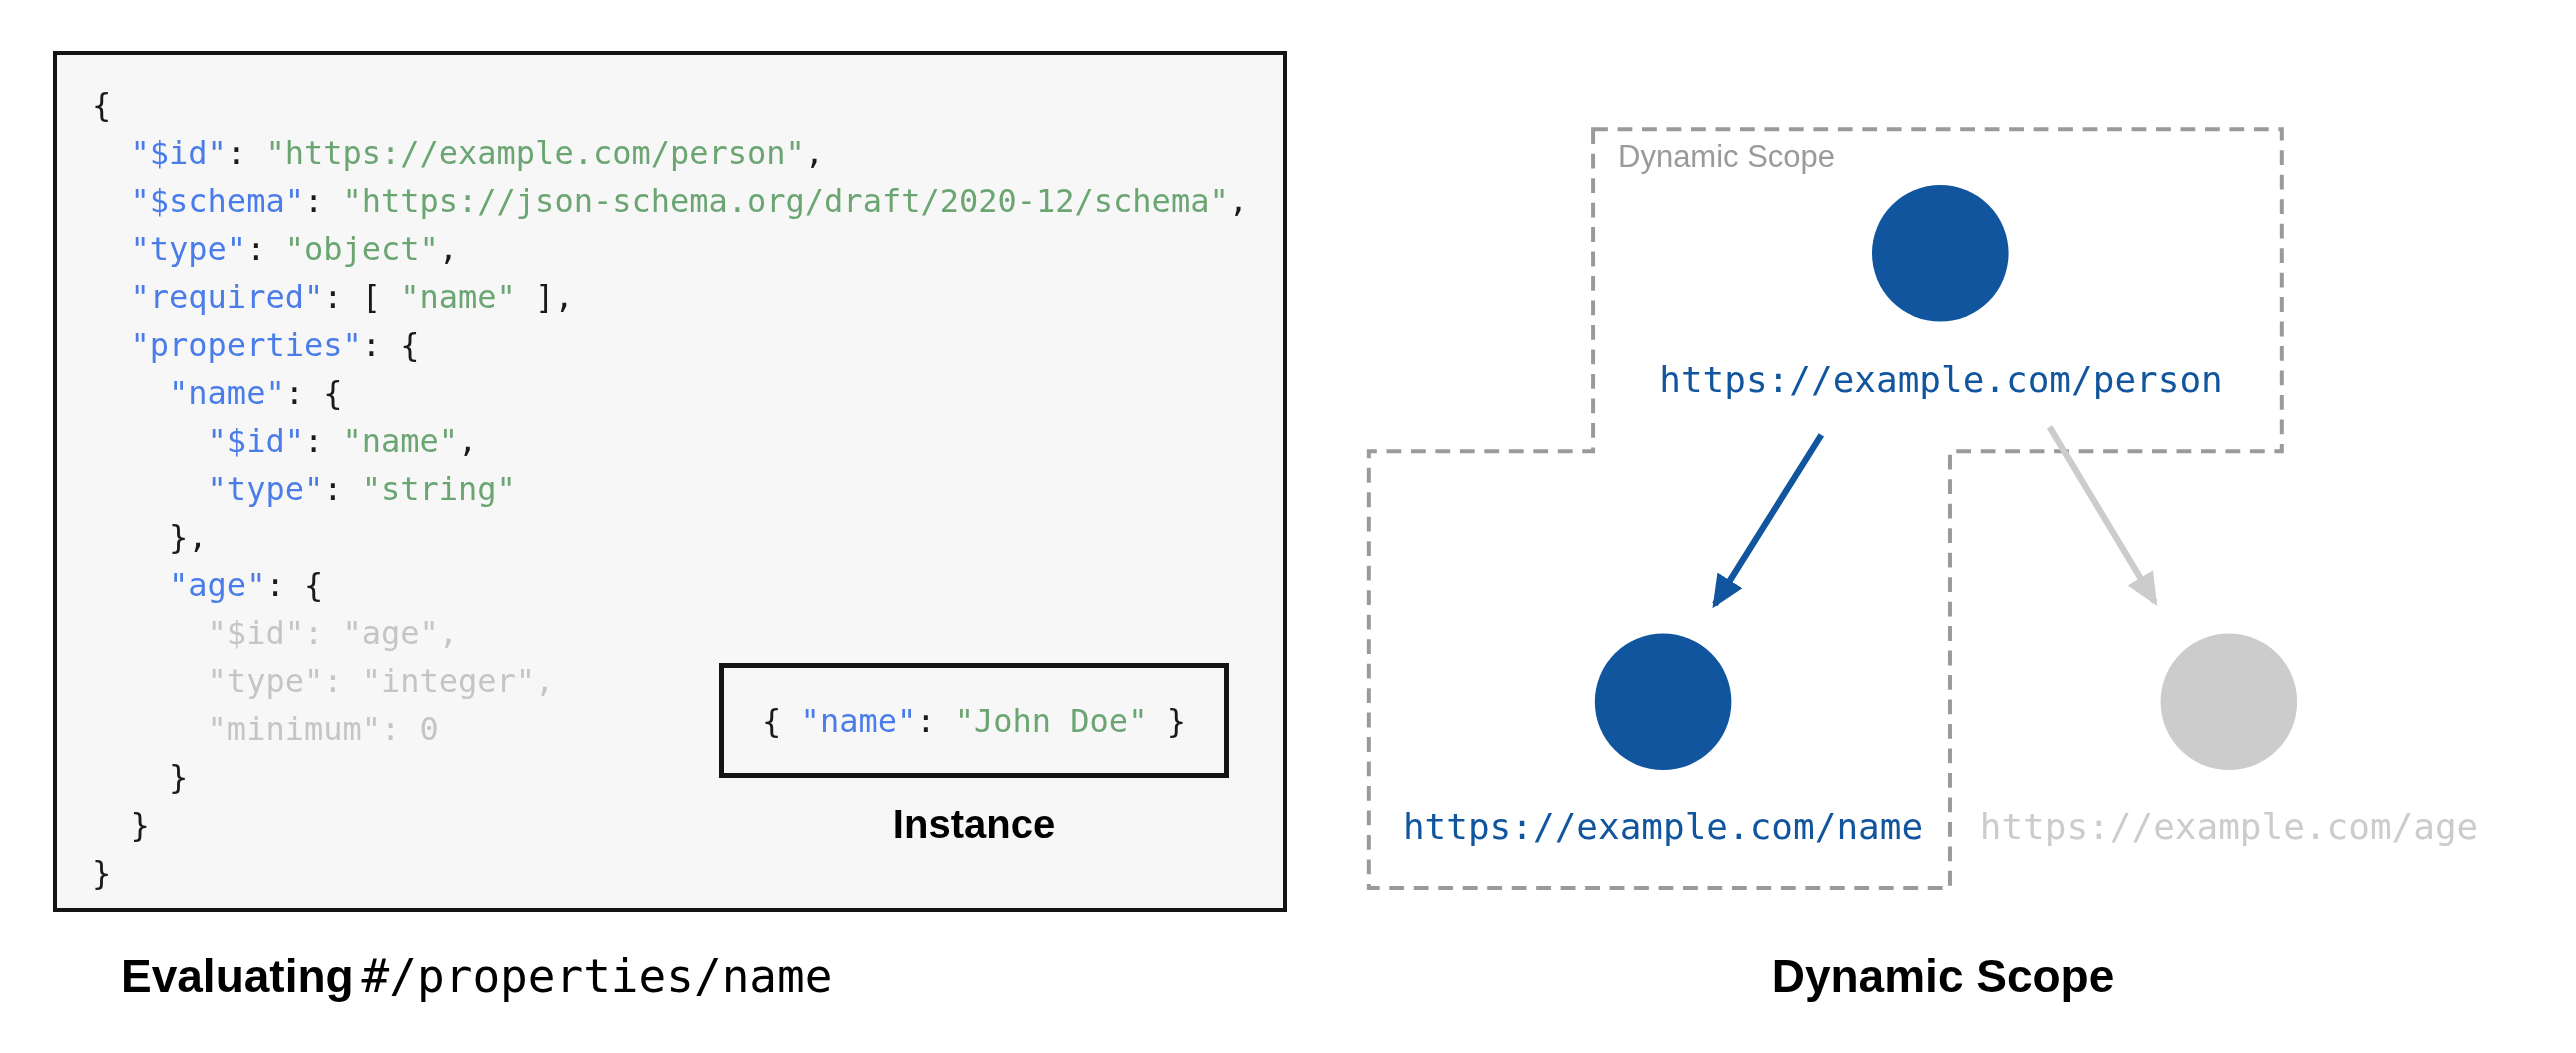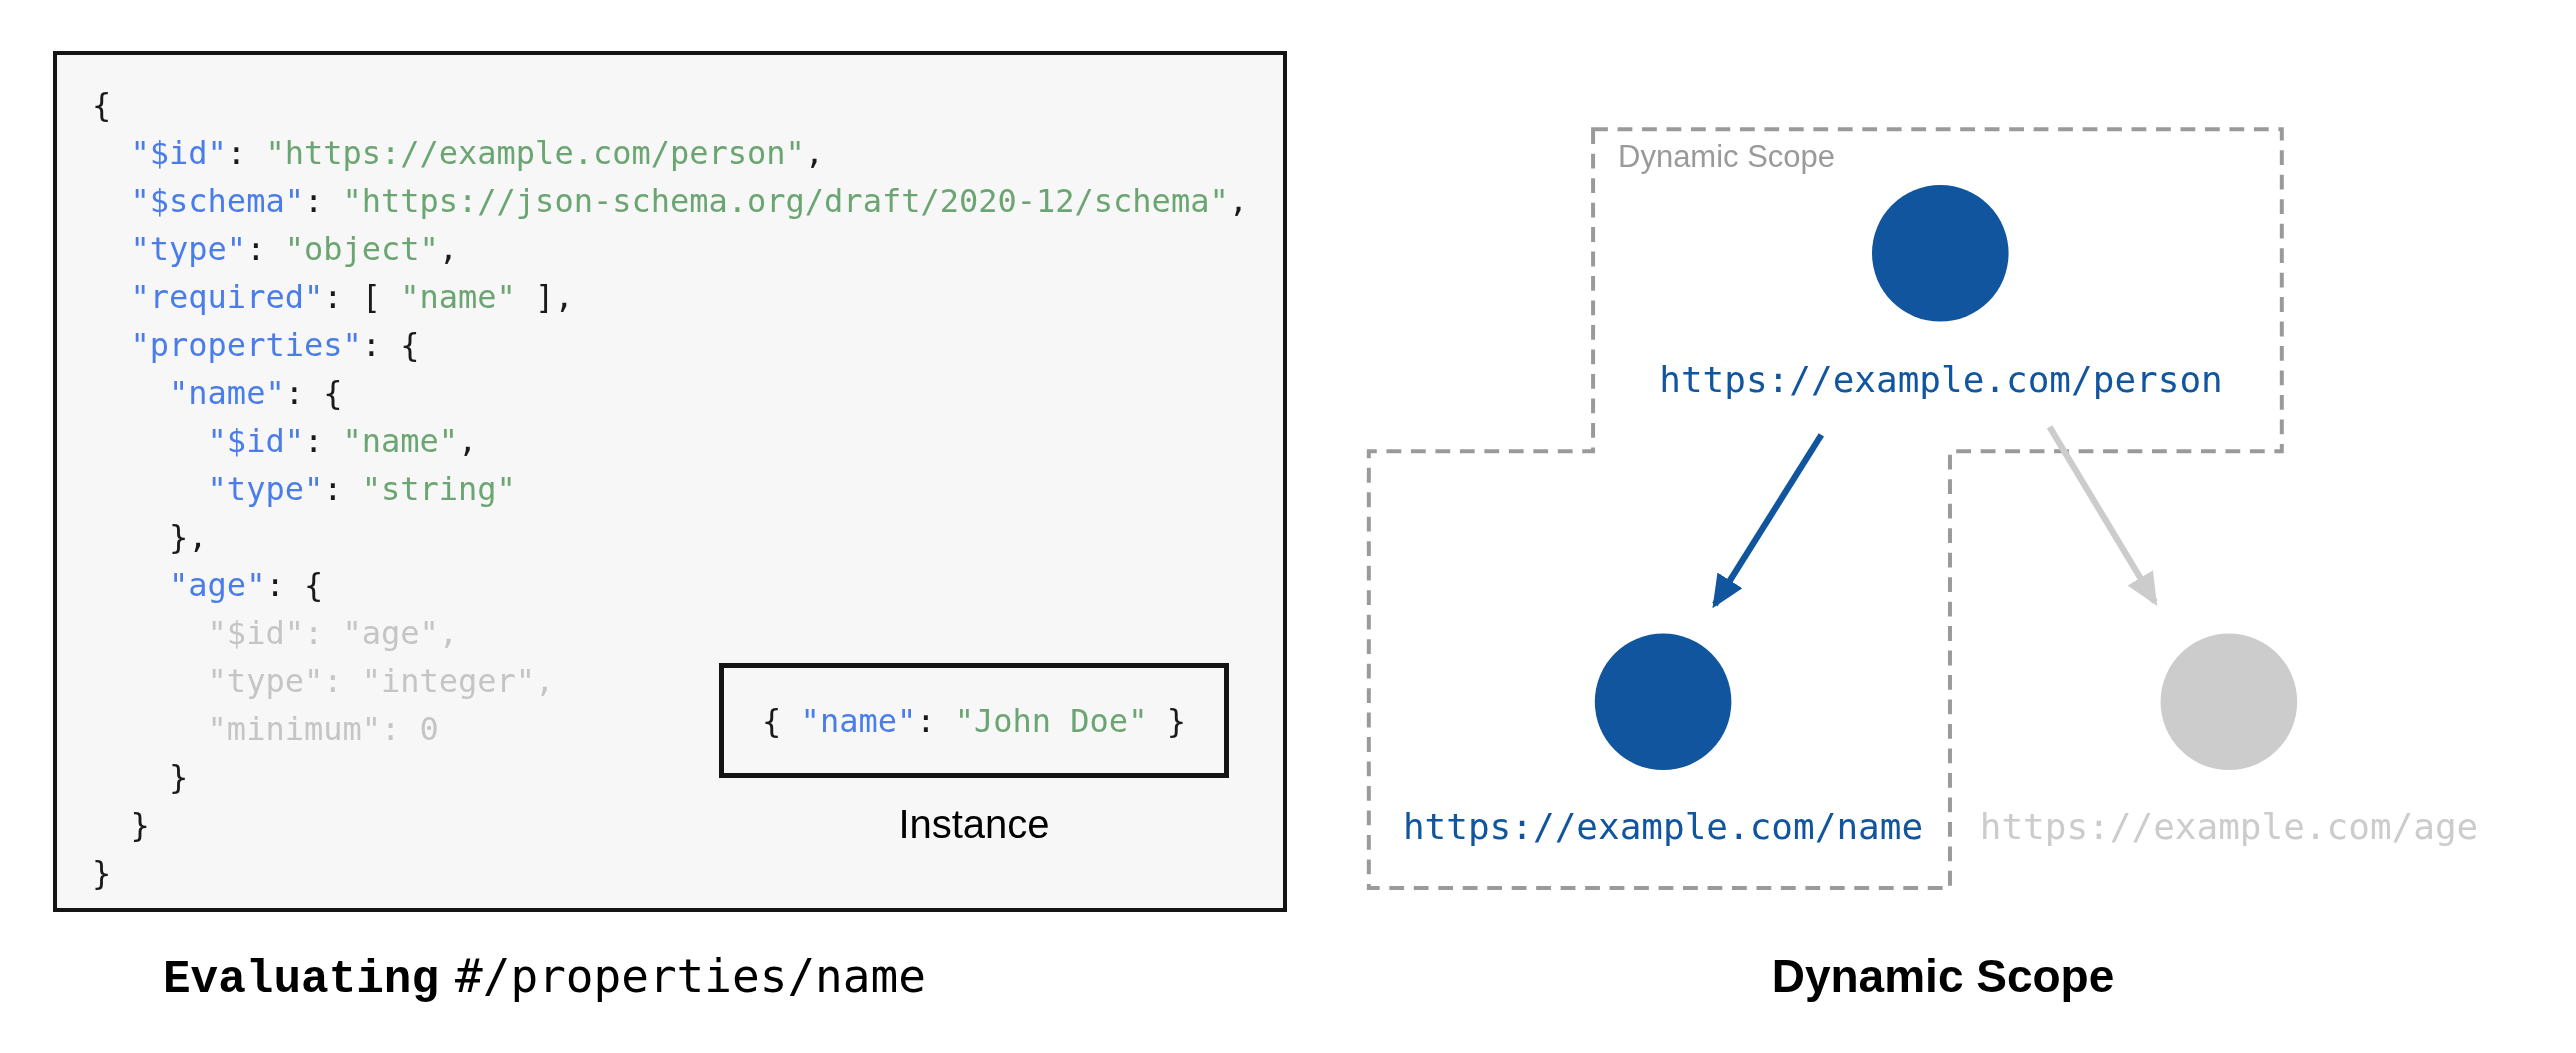--- a/index.html
+++ b/index.html
@@ -23,27 +23,27 @@
   .t-s{color:var(--code-string);}
   .t-p{color:var(--code-plain);}
   .t-d{color:var(--code-dim);}
 
   .instance-box{position:absolute;left:719px;top:663px;width:510px;height:115px;
                 background:var(--panel-bg);border:5.1px solid var(--panel-border);
                 display:flex;align-items:center;justify-content:center;}
   .instance-code{font-family:"DejaVu Sans Mono","Liberation Mono",monospace;
                  font-size:32px;white-space:pre;color:var(--code-plain);}
   .instance-label{position:absolute;left:974px;top:801px;transform:translateX(-50%);
-                  font-weight:normal;font-size:40px;line-height:46px;color:var(--caption-text);}
+                  font-weight:bold;font-size:40px;line-height:46px;color:var(--caption-text);}
 
   .caption{position:absolute;top:949px;font-size:46px;line-height:55px;color:var(--caption-text);
            white-space:nowrap;}
   .caption-left{left:121px;}
-  .caption .b{font-weight:bold;font-family:Liberation Mono, monospace;margin-left:42px;}
-  .caption .m{font-family:"DejaVu Sans Mono","Liberation Mono",monospace;margin-left:16px;}
+  .caption .b{font-weight:bold;font-family:Liberation Sans, sans-serif;}
+  .caption .m{font-family:"DejaVu Sans Mono","Liberation Mono",monospace;margin-left:8px;}
   .caption-right{left:1943px;transform:translateX(-50%);font-weight:bold;}
 
   
   .diagram{position:absolute;left:0;top:0;width:2576px;height:1053px;}
   .scope-boundary{fill:none;stroke:var(--scope-border);stroke-width:7;stroke-dasharray:26 17;}
   .node-active{fill:var(--node-active);}
   .node-inactive{fill:var(--node-inactive);}
   .arrow-active{stroke:var(--node-active);stroke-width:11;fill:none;}
   .arrow-inactive{stroke:var(--node-inactive);stroke-width:11;fill:none;}
   .head-active{fill:var(--node-active);}

